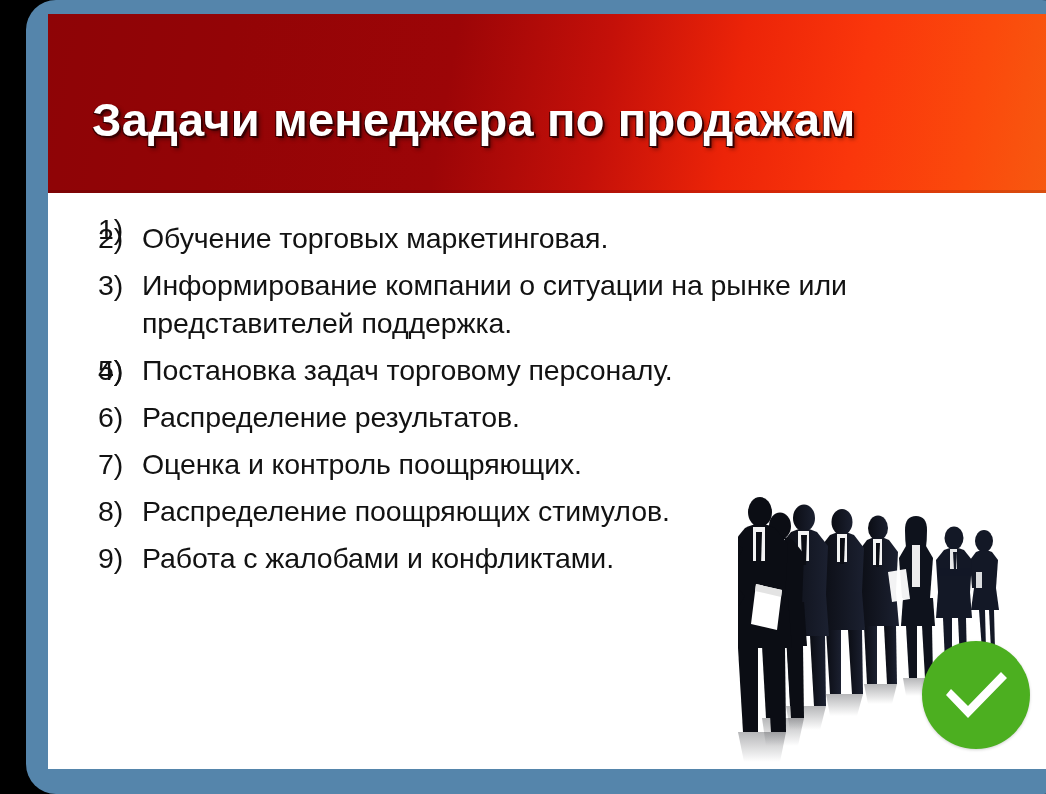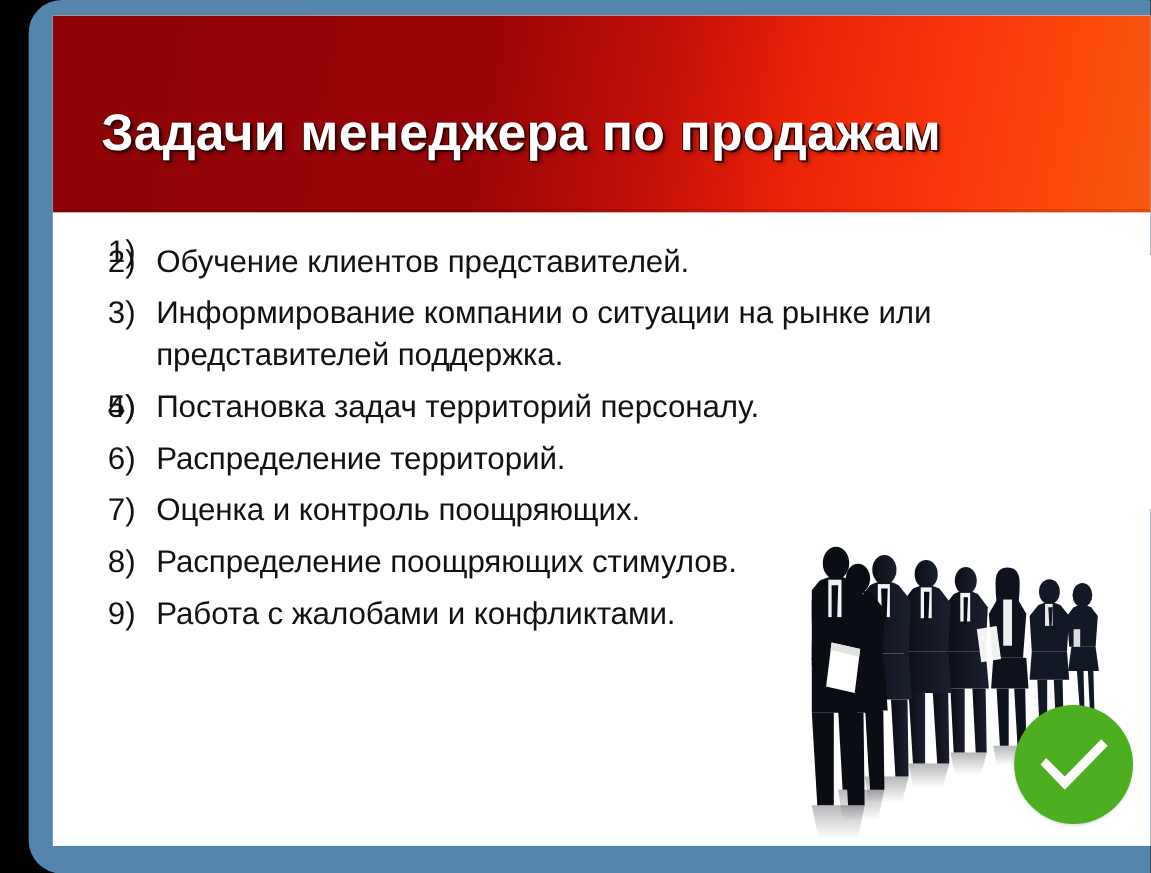--- a/index.html
+++ b/index.html
@@ -163,36 +163,36 @@
 
     <div id="header-band"></div>
     <div id="slide-title">Задачи менеджера по продажам</div>
 
     <ul id="task-list">
       <li class="task-item">
         <span class="task-num">1)</span>
       </li>
       <li class="task-item">
         <span class="task-num">2)</span>
-        <span class="task-text">Обучение клиентов представителей.</span>
+        <span class="task-text">Обучение торговых маркетинговая.</span>
       </li>
       <li class="task-item">
         <span class="task-num">3)</span>
         <span class="task-text">Информирование компании о ситуации на рынке  или представителей поддержка.</span>
       </li>
       <li class="task-item">
         <span class="task-num">4)</span>
       </li>
       <li class="task-item">
         <span class="task-num">5)</span>
-        <span class="task-text">Постановка задач территорий персоналу.</span>
+        <span class="task-text">Постановка задач торговому персоналу.</span>
       </li>
       <li class="task-item">
         <span class="task-num">6)</span>
-        <span class="task-text">Распределение территорий.</span>
+        <span class="task-text">Распределение результатов.</span>
       </li>
       <li class="task-item">
         <span class="task-num">7)</span>
         <span class="task-text">Оценка и контроль поощряющих.</span>
       </li>
       <li class="task-item">
         <span class="task-num">8)</span>
         <span class="task-text">Распределение поощряющих стимулов.</span>
       </li>
       <li class="task-item">

